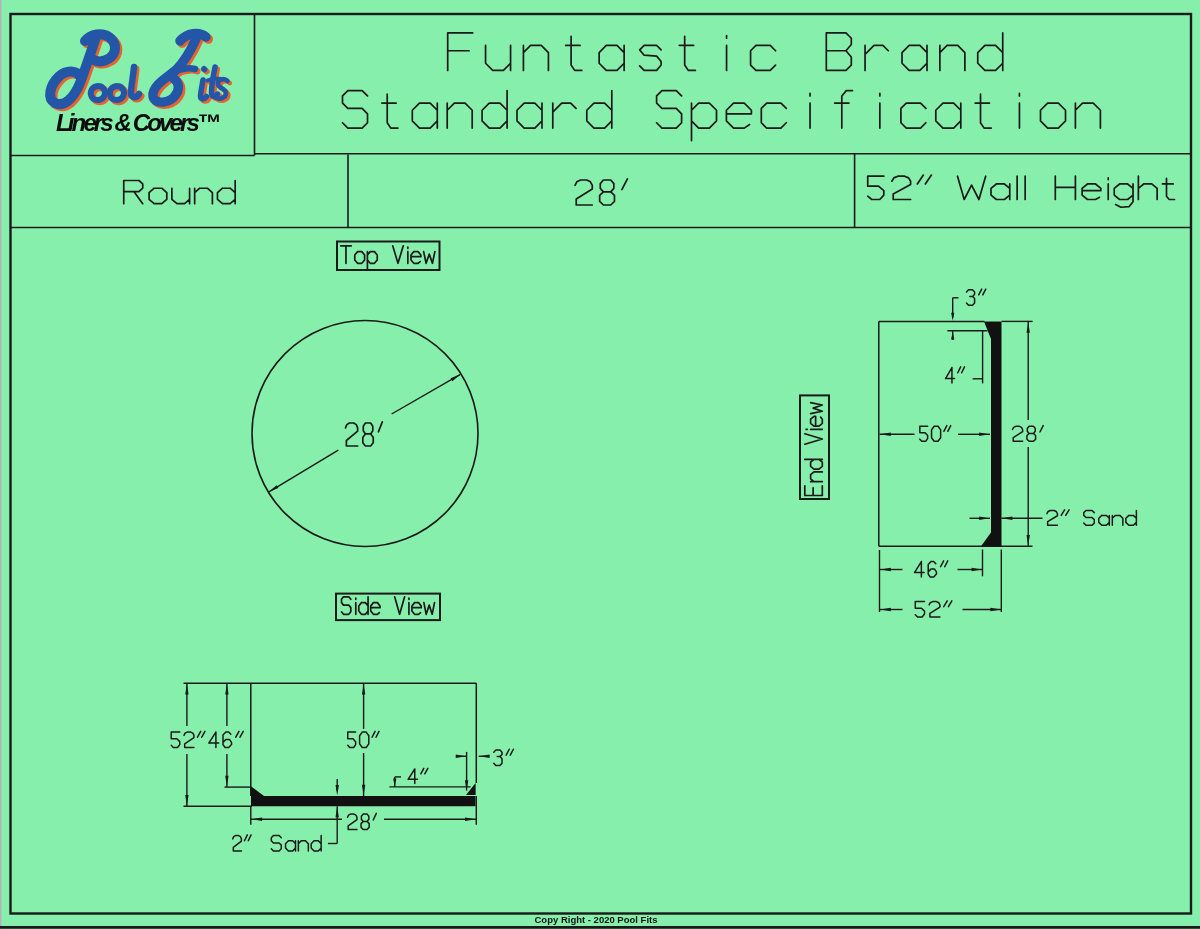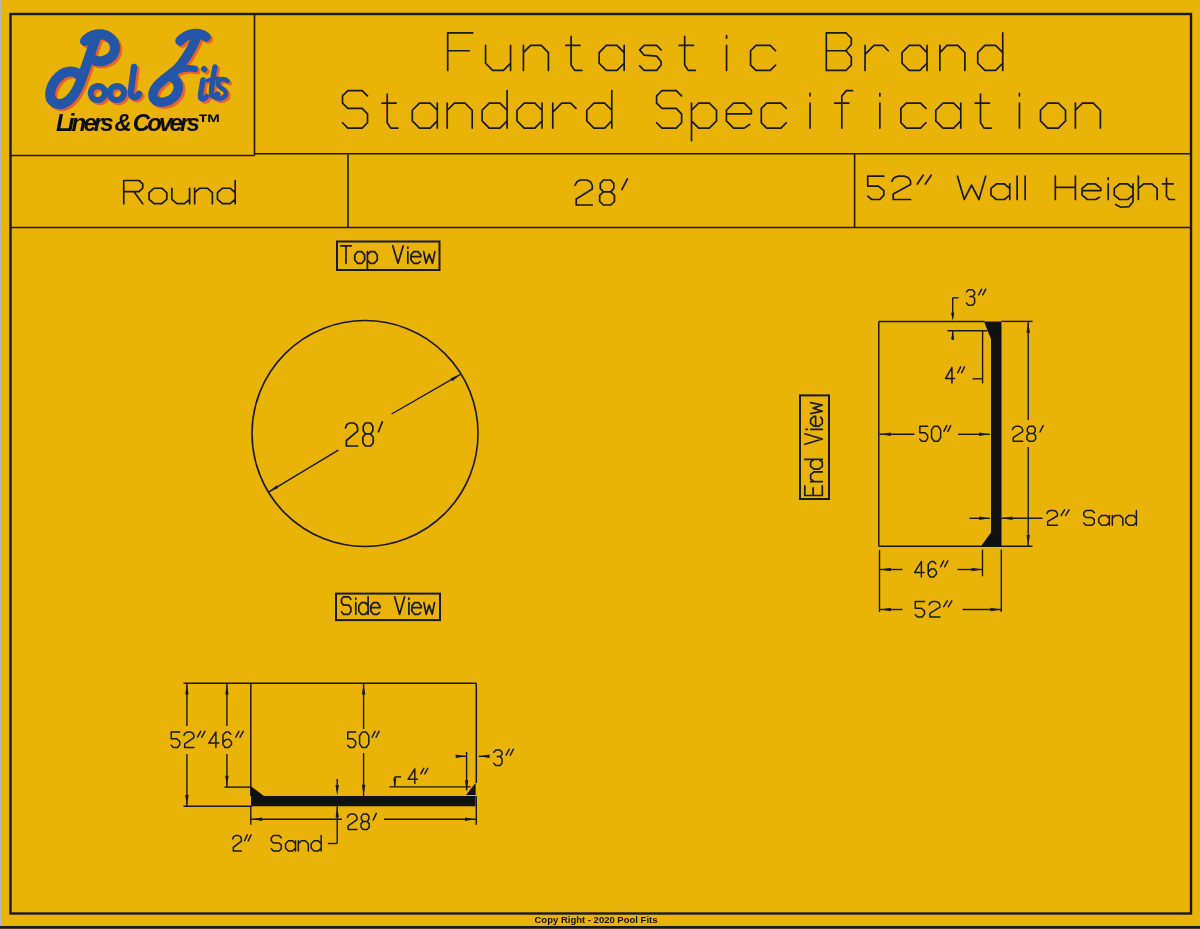--- a/index.html
+++ b/index.html
@@ -1,16 +1,16 @@
 <!DOCTYPE html>
 <html><head>
 <meta charset="utf-8">
 <style>
 html,body{margin:0;padding:0;background:#ffffff;}
-#page{position:relative;width:1200px;height:929px;background:#eab308;overflow:hidden;}
+#page{position:relative;width:1200px;height:929px;background:#86efac;overflow:hidden;}
 </style>
 </head>
 <body>
 <div id="page">
 <svg width="1200" height="929" viewBox="0 0 1200 929">
 <line x1="0.8" y1="0" x2="0.8" y2="929" stroke="#b5b5b5" stroke-width="1.6"></line>
 <rect x="10.5" y="14" width="1180.5" height="899.5" fill="none" stroke="#1a1a1a" stroke-width="2.4"></rect>
 <line x1="0" y1="927.4" x2="1200" y2="927.4" stroke="#1a1a1a" stroke-width="2.6"></line>
 <line x1="10.5" y1="155.5" x2="254.5" y2="155.5" stroke="#1a1a1a" stroke-width="1.6"></line>
 <line x1="254.5" y1="153.8" x2="1191" y2="153.8" stroke="#1a1a1a" stroke-width="1.6"></line>

